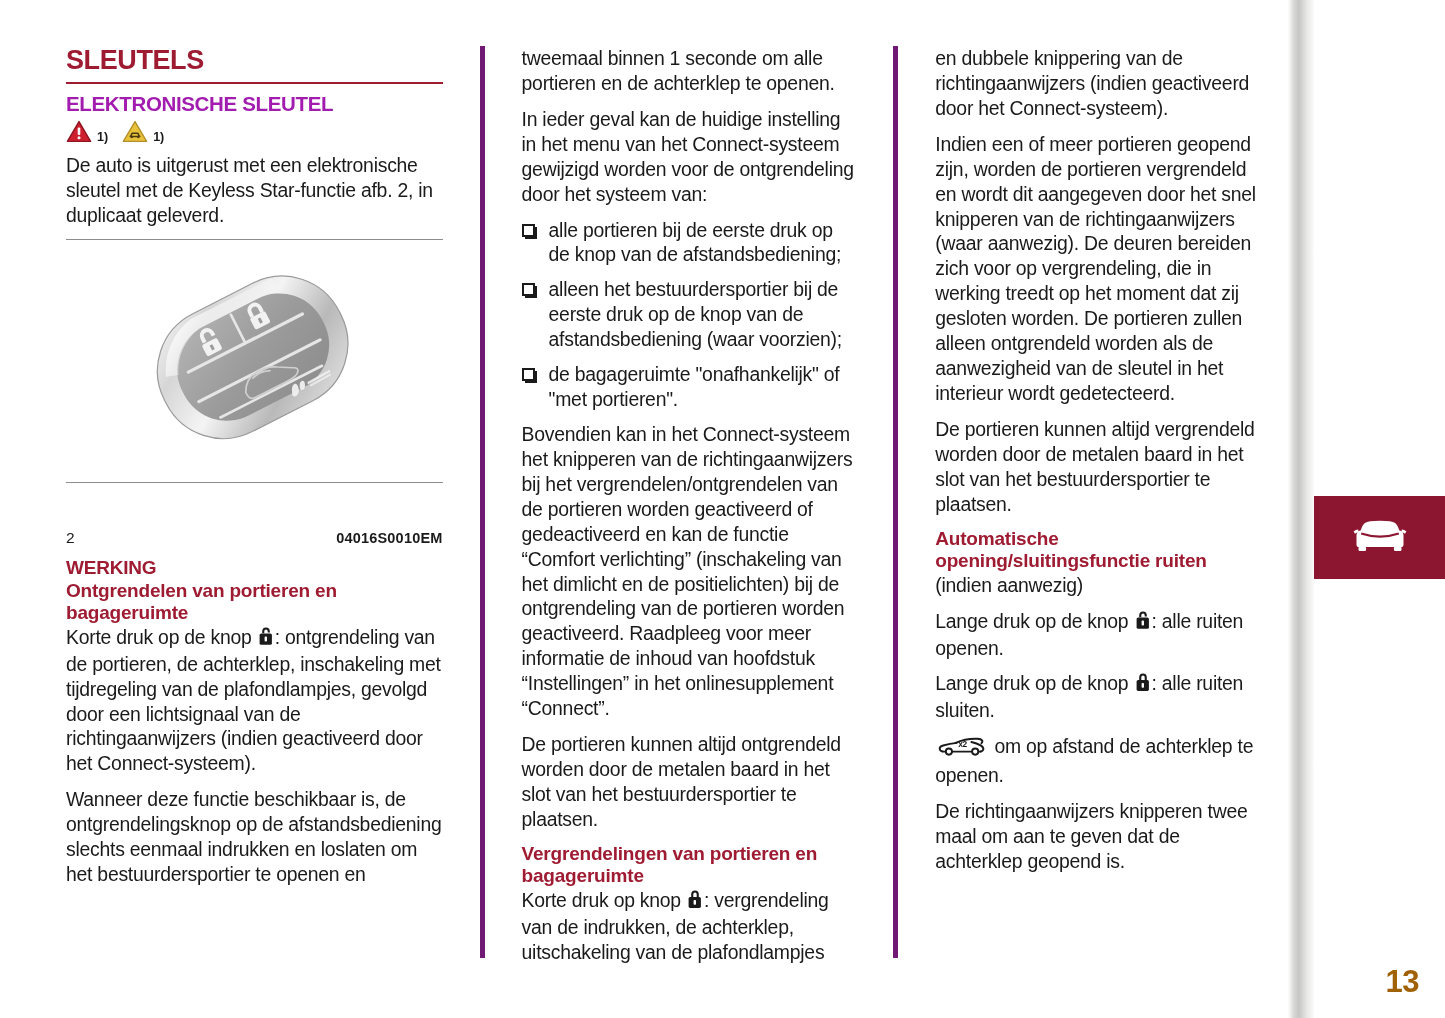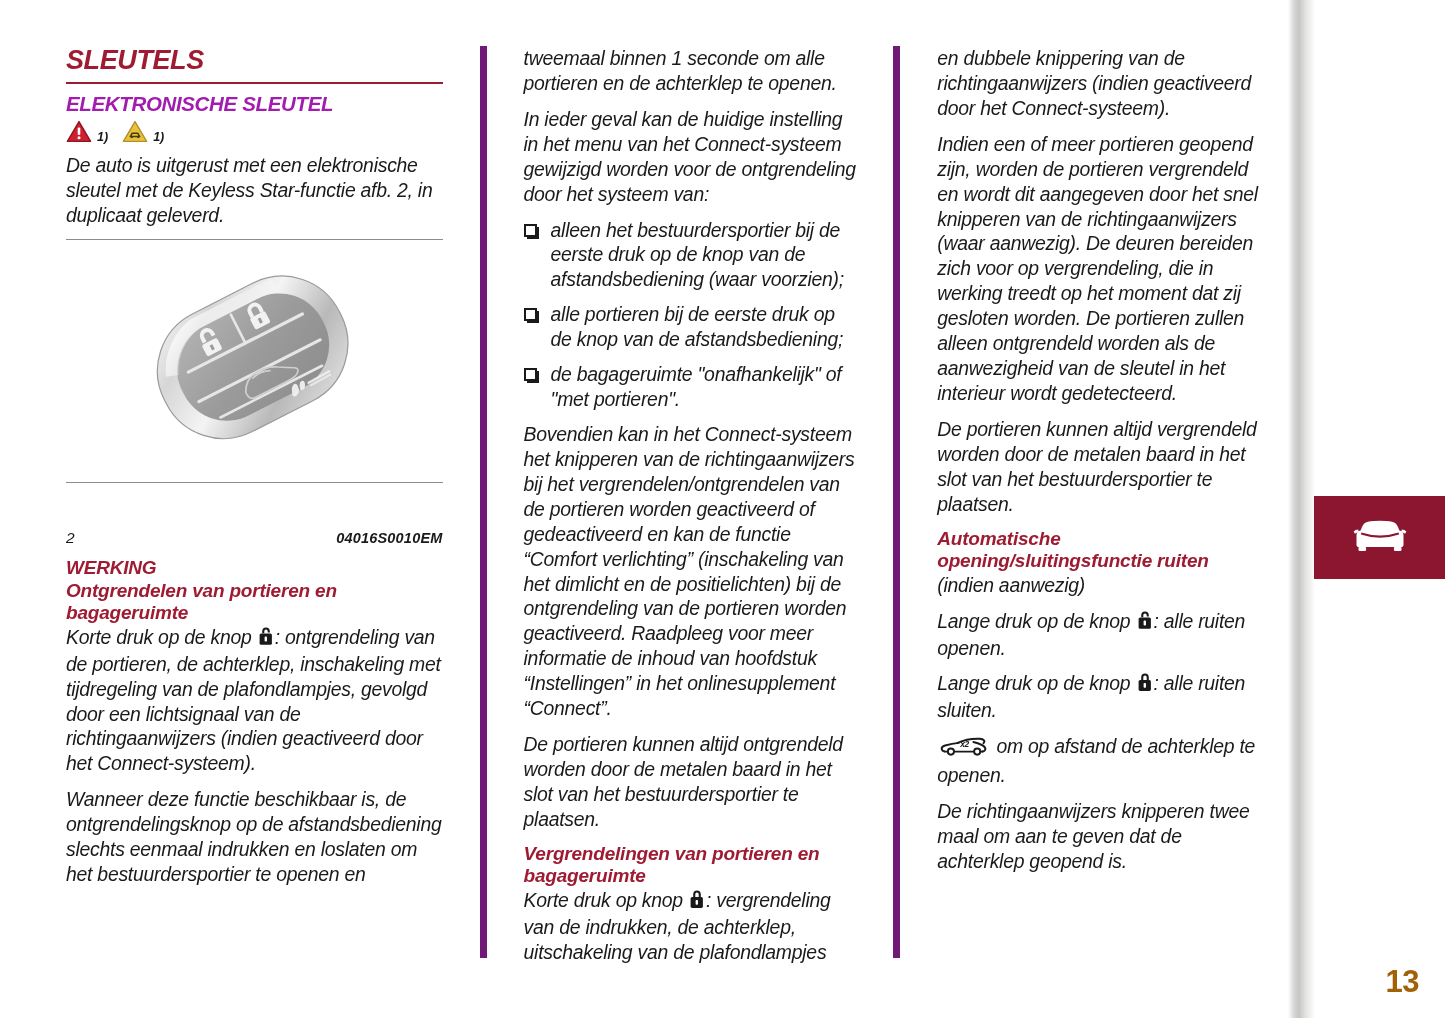--- a/index.html
+++ b/index.html
@@ -19,36 +19,35 @@
     display: flex;
     background: #fff;
   }
 
   
   #content {
     position: relative;
     width: 1288px;
     height: 1018px;
     padding: 46px 0 0 0;
-    font-style: italic;
   }
 
   .columns {
     display: flex;
     height: 912px;
     padding-left: 66px;
     padding-right: 18px;
   }
 
   .col {
     width: 378px;
     position: relative;
   }
   .col + .col { margin-left: 37px; padding-left: 37px; }
-  .col-2, .col-3 { border-left: 7px solid #701a75; }
+  .col-2, .col-3 { border-left: 5px solid #701a75; }
 
   
   .h1 {
     color: #9e1b32;
     font-weight: bold;
     font-size: 27px;
     letter-spacing: -0.4px;
     line-height: 1.05;
     margin: 0 0 8px 0;
   }
@@ -283,25 +282,25 @@
 
         <p>Wanneer deze functie beschikbaar is, de ontgrendelingsknop op de afstandsbediening slechts eenmaal indrukken en loslaten om het bestuurdersportier te openen en</p>
       </div>
 
       <div class="col col-2">
         <p>tweemaal binnen 1 seconde om alle portieren en de achterklep te openen.</p>
         <p>In ieder geval kan de huidige instelling in het menu van het Connect-systeem gewijzigd worden voor de ontgrendeling door het systeem van:</p>
 
         <div class="bullet">
           <span class="bullet-mark"></span>
-          <span>alleen het bestuurdersportier bij de eerste druk op de knop van de afstandsbediening (waar voorzien);</span>
+          <span>alle portieren bij de eerste druk op de knop van de afstandsbediening;</span>
         </div>
         <div class="bullet">
           <span class="bullet-mark"></span>
-          <span>alle portieren bij de eerste druk op de knop van de afstandsbediening;</span>
+          <span>alleen het bestuurdersportier bij de eerste druk op de knop van de afstandsbediening (waar voorzien);</span>
         </div>
         <div class="bullet">
           <span class="bullet-mark"></span>
           <span>de bagageruimte "onafhankelijk" of "met portieren".</span>
         </div>
 
         <p>Bovendien kan in het Connect-systeem het knipperen van de richtingaanwijzers bij het vergrendelen/ontgrendelen van de portieren worden geactiveerd of gedeactiveerd en kan de functie “Comfort verlichting” (inschakeling van het dimlicht en de positielichten) bij de ontgrendeling van de portieren worden geactiveerd. Raadpleeg voor meer informatie de inhoud van hoofdstuk “Instellingen” in het onlinesupplement “Connect”.</p>
         <p>De portieren kunnen altijd ontgrendeld worden door de metalen baard in het slot van het bestuurdersportier te plaatsen.</p>
 
         <div class="h3">Vergrendelingen van portieren en bagageruimte</div>

